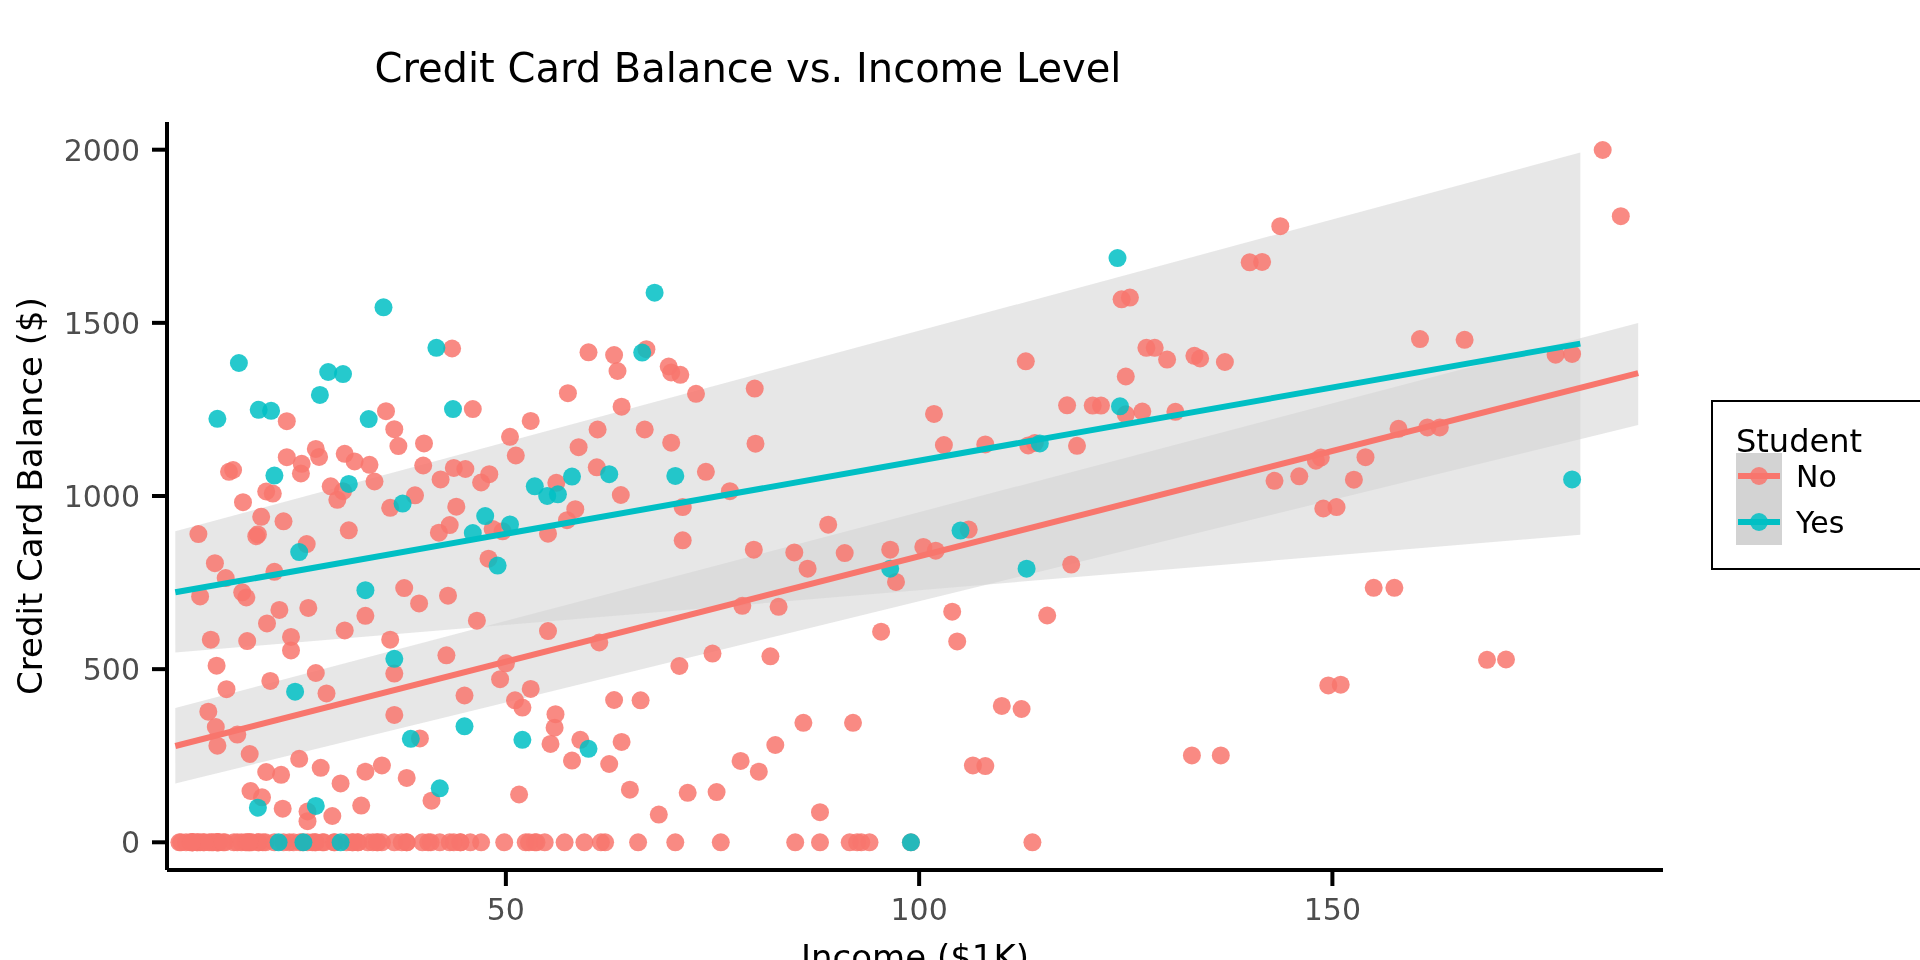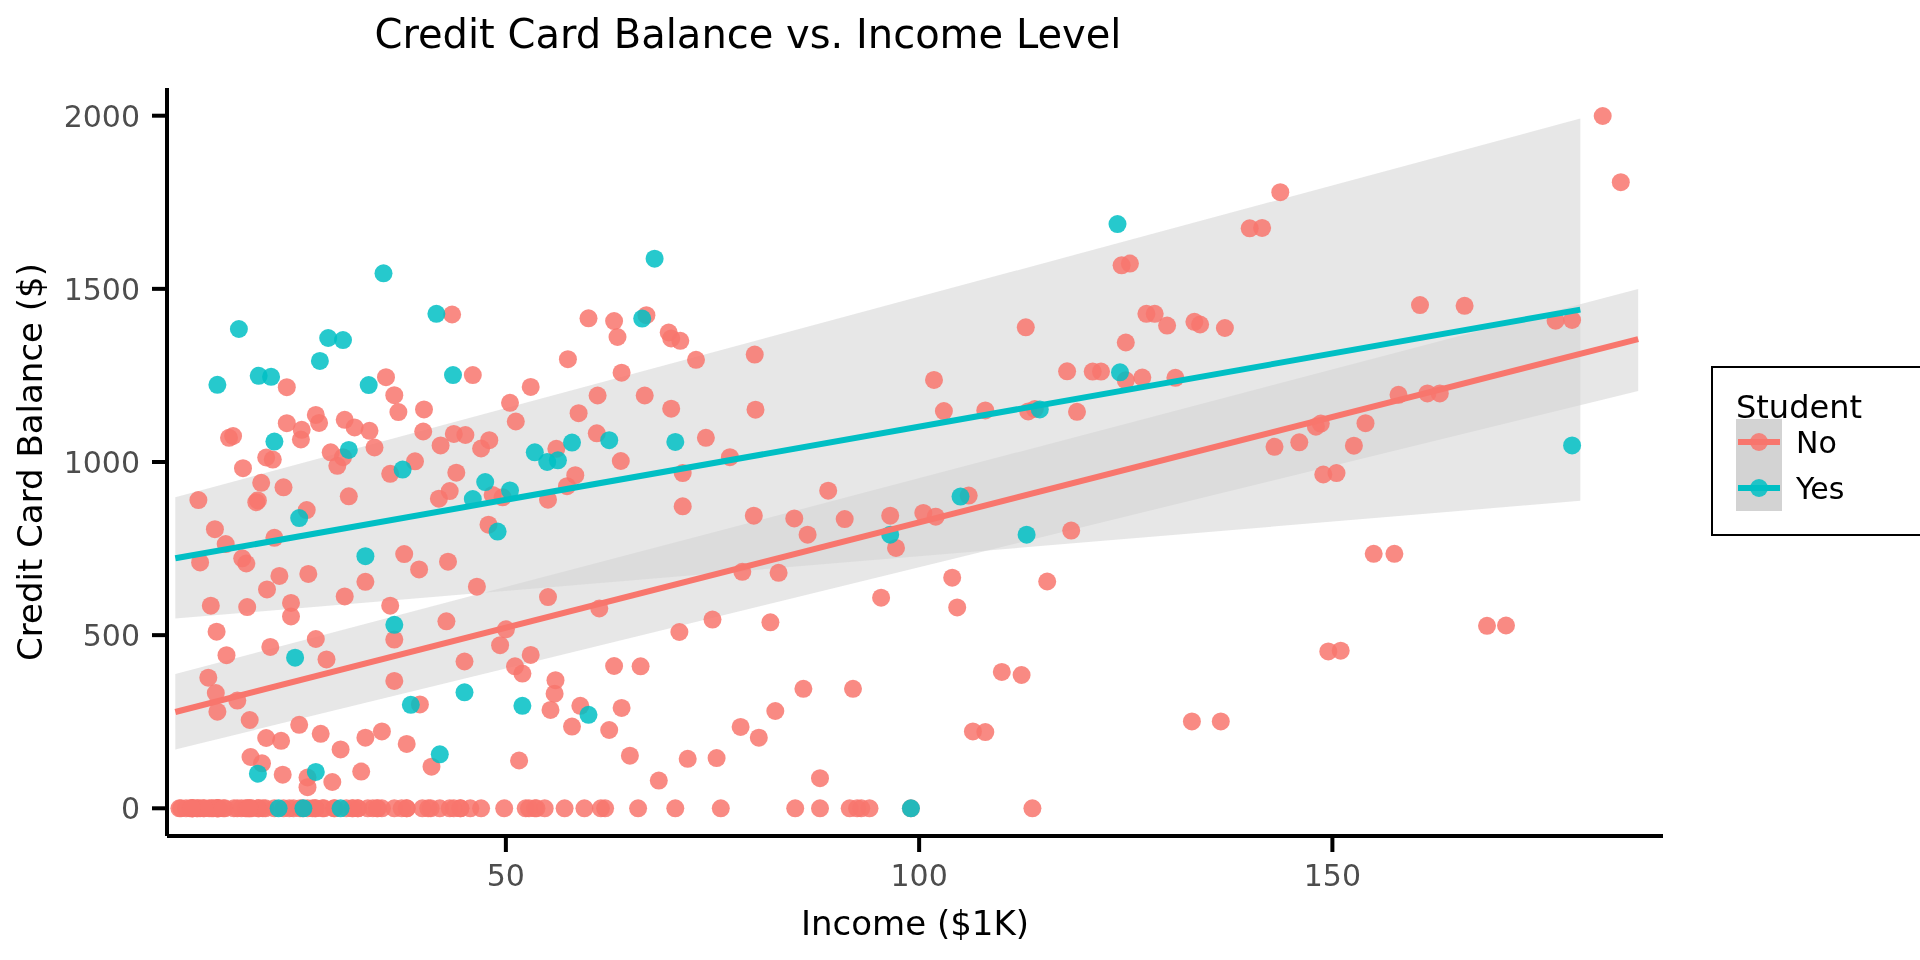--- a/index.html
+++ b/index.html
@@ -1,17 +1,17 @@
 <!DOCTYPE html>
 <html><head>
 <meta charset="utf-8">
 <style>
   html,body{margin:0;padding:0;background:#ffffff;}
   body{width:1920px;height:960px;font-family:"DejaVu Sans","Liberation Sans",sans-serif;overflow:hidden;}
-  #plot-root{position:relative;width:1920px;height:772px;background:#ffffff;}
+  #plot-root{position:relative;width:1920px;height:772px;background:#ffffff;margin-top:34px;}
   svg{display:block;}
   .axis-text{font-family:"DejaVu Sans","Liberation Sans",sans-serif;fill:#4d4d4d;font-size:30px;}
   .axis-title{font-family:"DejaVu Sans","Liberation Sans",sans-serif;fill:#000000;font-size:34px;}
   .plot-title{font-family:"DejaVu Sans","Liberation Sans",sans-serif;fill:#000000;font-size:40px;}
   .legend-title{font-family:"DejaVu Sans","Liberation Sans",sans-serif;fill:#000000;font-size:32px;}
   .legend-label{font-family:"DejaVu Sans","Liberation Sans",sans-serif;fill:#000000;font-size:30px;}
 </style>
 </head>
 <body>
 

